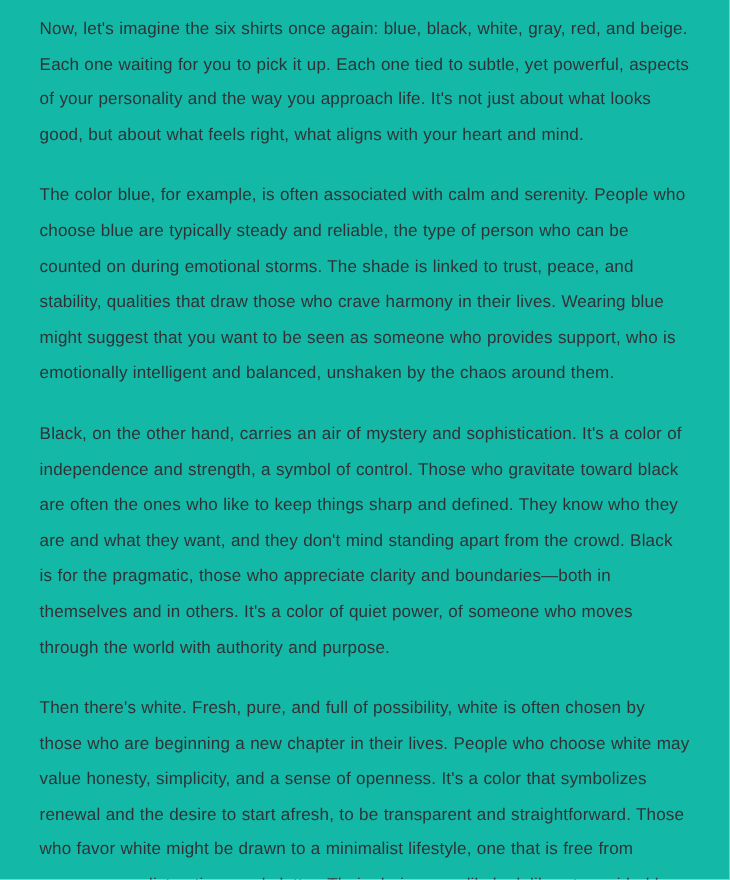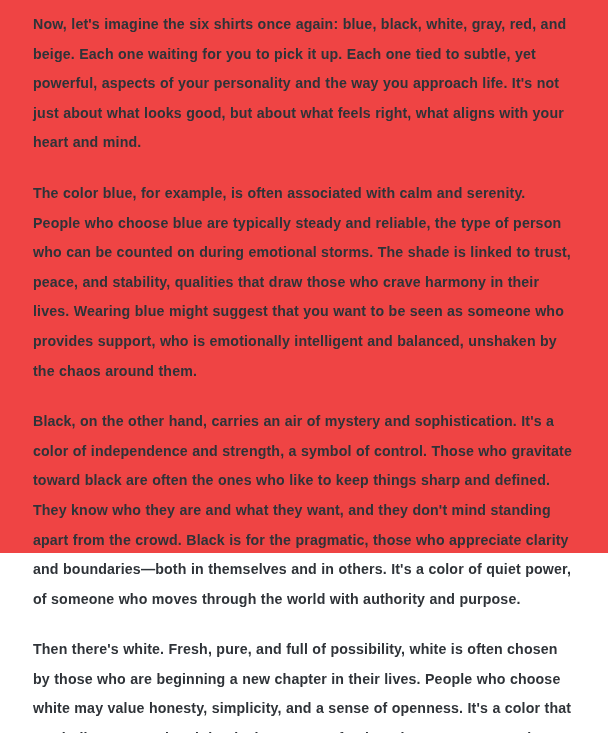--- a/index.html
+++ b/index.html
@@ -9,25 +9,24 @@
   }
   body {
     width: 608px;
     height: 733px;
     font-family: "Liberation Sans", sans-serif;
     color: #2f3338;
     overflow: hidden;
   }
   .page {
     width: 608px;
-    height: 553px;
+    height: 733px;
     box-sizing: border-box;
     padding: 10px 33px 0 33px;
-    background: #ef4444;
-    font-weight: bold;
+    background: #14b8a6;
   }
   .para {
     font-size: 14.2px;
     line-height: 29.6px;
     color: #2f3338;
     margin: 0 0 21px 0;
     text-align: left;
     letter-spacing: 0.01em;
     word-spacing: 0.02em;
   }

